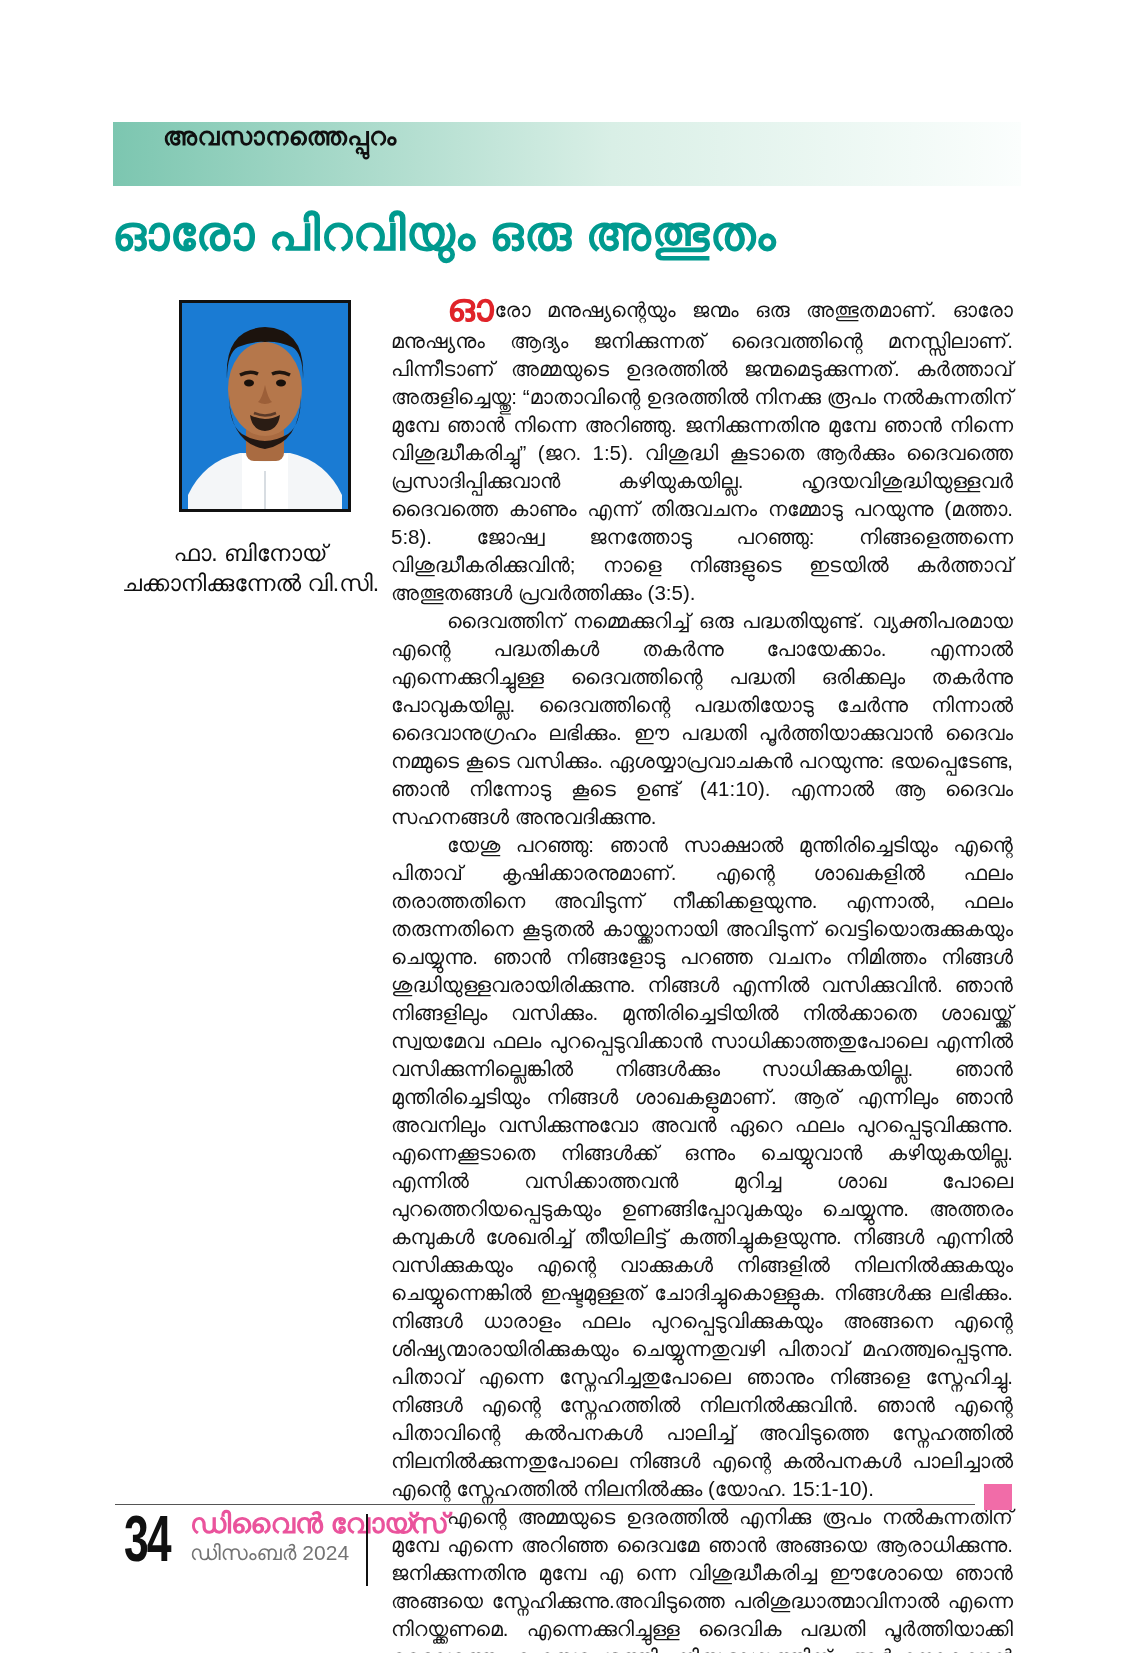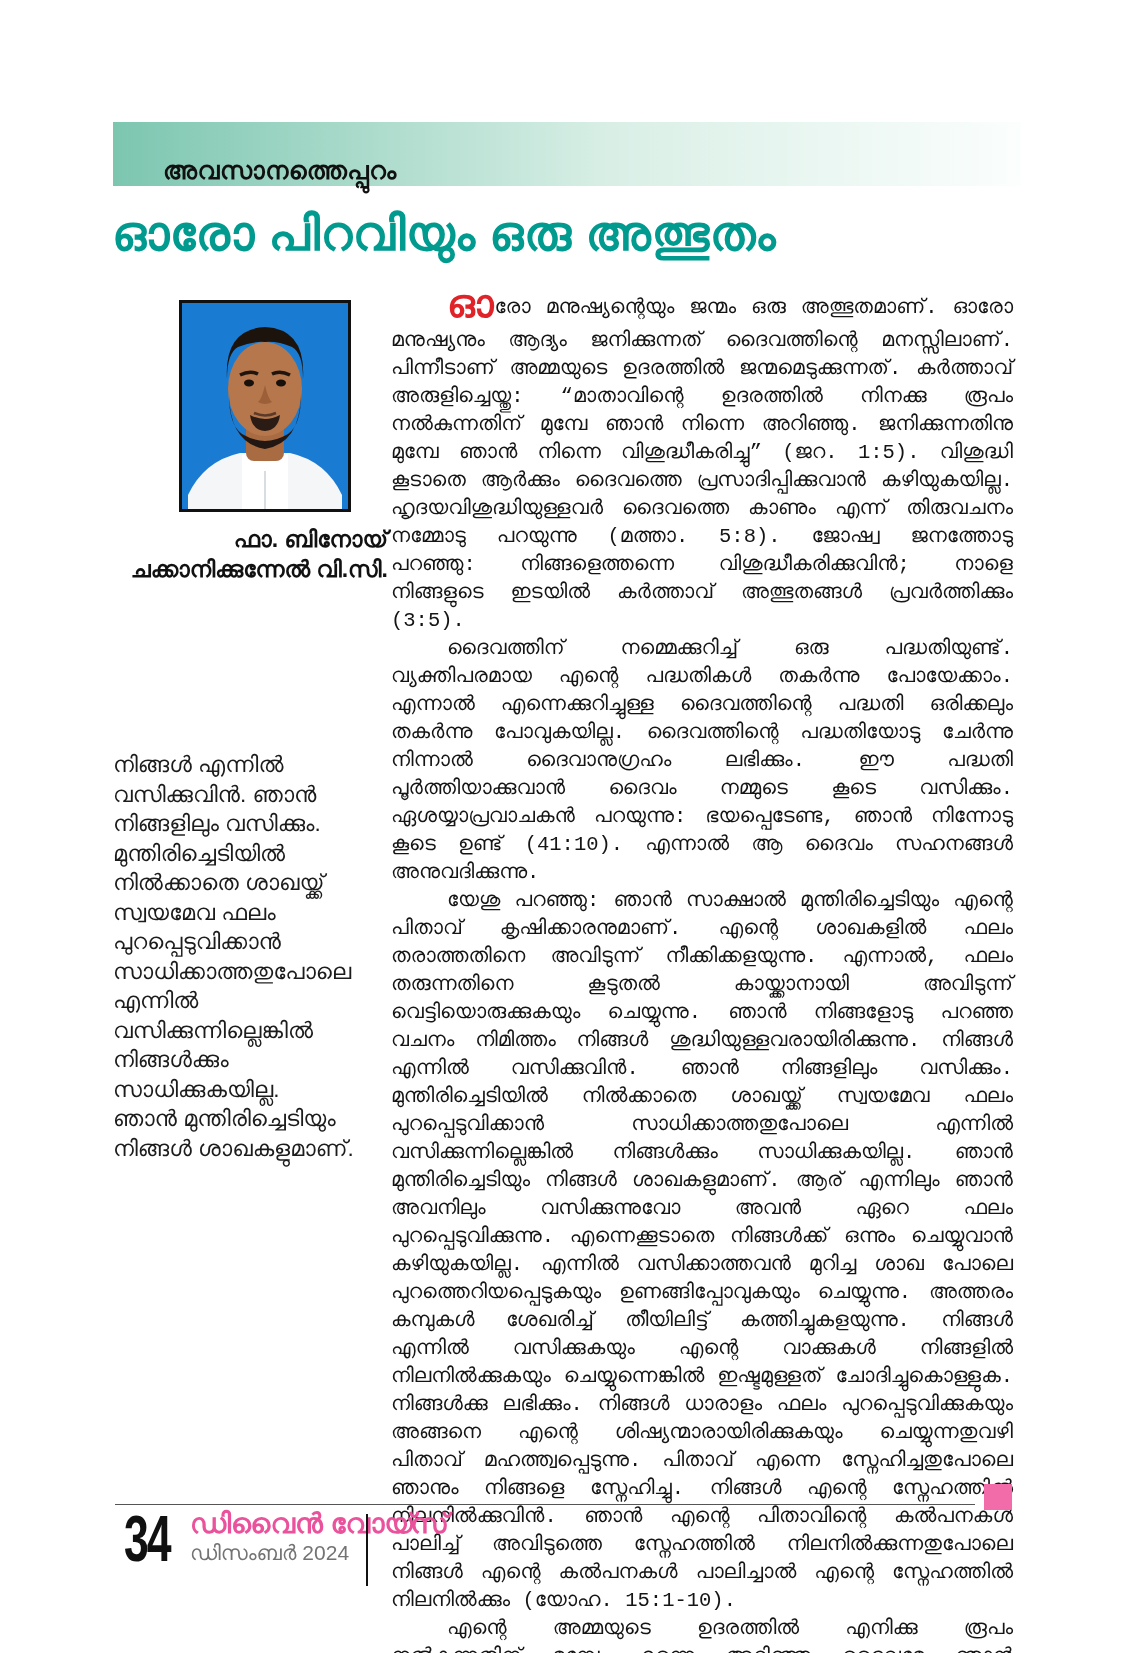--- a/index.html
+++ b/index.html
@@ -8,52 +8,52 @@
     width:1122px;height:1653px;
     background:#ffffff;
     font-family:"Liberation Sans", sans-serif;
     color:#1a1a1a;
     overflow:hidden;
   }
   
   .kicker-bar{
     position:absolute;left:113px;top:122px;width:908px;height:64px;
     background:linear-gradient(to right, var(--kicker-green) 0%, #d9efe6 55%, #fbfefd 100%);
-    display:flex;align-items:flex-end;
+    display:flex;align-items:flex-start;
   }
   .kicker-bar .kicker-text{
     padding-left:50px;font-size:25px;font-weight:700;color:#101010;letter-spacing:.5px;
   }
   
   .article-title{
     position:absolute;left:112px;top:206px;margin:0;
     font-size:48px;line-height:1.15;font-weight:700;color:var(--accent-teal);
     letter-spacing:.5px;white-space:nowrap;
   }
   
   .photo-block{position:absolute;left:113px;top:300px;width:275px;}
   .photo-frame{
     width:166px;height:206px;margin:0 36px 0 66px;
     border:3px solid #111;background:var(--photo-blue);display:block;
   }
   .photo-frame svg{display:block;width:100%;height:100%;}
   .photo-caption{
-    margin-top:12px;text-align:right;font-weight:700;font-size:23px;line-height:30px;color:#111;
+    margin-top:26px;text-align:center;font-weight:400;font-size:23px;line-height:30px;color:#111;
   }
   .pull-quote{
     position:absolute;left:113px;top:750px;width:282px;margin:0;padding:0;
     font-size:22.5px;line-height:29.5px;color:#1c1c1c;
     white-space:pre-line;text-align:left;
   }
   
   .body-col{
     position:absolute;left:391px;top:288px;width:622px;
     font-size:20.5px;line-height:28px;text-align:justify;color:#151515;
   }
-  .body-col p{margin:0;text-indent:56px;font-family:Liberation Mono, monospace;}
+  .body-col p{margin:0;text-indent:56px;}
   .body-col p.first{text-indent:56px;}
   .dropcap{
     font-size:39px;font-weight:700;color:var(--dropcap-red);
     line-height:1;vertical-align:-4px;letter-spacing:1px;
   }
   
   .end-marker{
     position:absolute;left:984px;top:1484px;width:28px;height:26px;
     background:var(--marker-pink);
   }
@@ -113,23 +113,20 @@
 
         <path d="M83,82 Q80,96 76,99 Q83,103 90,99 Q86,96 83,82" fill="#9c5f38"></path>
       </svg>
     </div>
     <div class="photo-caption">
       <div>ഫാ. ബിനോയ്</div>
       <div>ചക്കാനിക്കുന്നേൽ വി.സി.</div>
     </div>
   </div>
 
-  <blockquote class="pull-quote">നിങ്ങൾ എന്നിൽ വസിക്കുവിൻ. ഞാൻ നിങ്ങളിലും വസിക്കും.
-മുന്തിരിച്ചെടിയിൽ നിൽക്കാതെ ശാഖയ്ക്ക് സ്വയമേവ ഫലം പുറപ്പെടുവിക്കാൻ സാധിക്കാത്തതുപോലെ എന്നിൽ വസിക്കുന്നില്ലെങ്കിൽ നിങ്ങൾക്കും സാധിക്കുകയില്ല.
-ഞാൻ മുന്തിരിച്ചെടിയും നിങ്ങൾ ശാഖകളുമാണ്.</blockquote>
 
   <main class="body-col">
     <p class="para first"><span class="dropcap">ഓ</span><span>രോ മനുഷ്യന്റെയും ജന്മം ഒരു അത്ഭുതമാണ്. ഓരോ മനുഷ്യനും ആദ്യം ജനിക്കുന്നത് ദൈവത്തിന്റെ മനസ്സിലാണ്. പിന്നീടാണ് അമ്മയുടെ ഉദരത്തിൽ ജന്മമെടുക്കുന്നത്. കർത്താവ് അരുളിച്ചെയ്തു: “മാതാവിന്റെ ഉദരത്തിൽ നിനക്കു രൂപം നൽകുന്നതിന് മുമ്പേ ഞാൻ നിന്നെ അറിഞ്ഞു. ജനിക്കുന്നതിനു മുമ്പേ ഞാൻ നിന്നെ വിശുദ്ധീകരിച്ചു” (ജറ. 1:5). വിശുദ്ധി കൂടാതെ ആർക്കും ദൈവത്തെ പ്രസാദിപ്പിക്കുവാൻ കഴിയുകയില്ല. ഹൃദയവിശുദ്ധിയുള്ളവർ ദൈവത്തെ കാണും എന്ന് തിരുവചനം നമ്മോടു പറയുന്നു (മത്താ. 5:8). ജോഷ്വ ജനത്തോടു പറഞ്ഞു: നിങ്ങളെത്തന്നെ വിശുദ്ധീകരിക്കുവിൻ; നാളെ നിങ്ങളുടെ ഇടയിൽ കർത്താവ് അത്ഭുതങ്ങൾ പ്രവർത്തിക്കും (3:5).</span></p>
     <p class="para">ദൈവത്തിന് നമ്മെക്കുറിച്ച് ഒരു പദ്ധതിയുണ്ട്. വ്യക്തിപരമായ എന്റെ പദ്ധതികൾ തകർന്നു പോയേക്കാം. എന്നാൽ എന്നെക്കുറിച്ചുള്ള ദൈവത്തിന്റെ പദ്ധതി ഒരിക്കലും തകർന്നു പോവുകയില്ല. ദൈവത്തിന്റെ പദ്ധതിയോടു ചേർന്നു നിന്നാൽ ദൈവാനുഗ്രഹം ലഭിക്കും. ഈ പദ്ധതി പൂർത്തിയാക്കുവാൻ ദൈവം നമ്മുടെ കൂടെ വസിക്കും. ഏശയ്യാപ്രവാചകൻ പറയുന്നു: ഭയപ്പെടേണ്ട, ഞാൻ നിന്നോടു കൂടെ ഉണ്ട് (41:10). എന്നാൽ ആ ദൈവം സഹനങ്ങൾ അനുവദിക്കുന്നു.</p>
     <p class="para">യേശു പറഞ്ഞു: ഞാൻ സാക്ഷാൽ മുന്തിരിച്ചെടിയും എന്റെ പിതാവ് കൃഷിക്കാരനുമാണ്. എന്റെ ശാഖകളിൽ ഫലം തരാത്തതിനെ അവിടുന്ന് നീക്കിക്കളയുന്നു. എന്നാൽ, ഫലം തരുന്നതിനെ കൂടുതൽ കായ്ക്കാനായി അവിടുന്ന് വെട്ടിയൊരുക്കുകയും ചെയ്യുന്നു. ഞാൻ നിങ്ങളോടു പറഞ്ഞ വചനം നിമിത്തം നിങ്ങൾ ശുദ്ധിയുള്ളവരായിരിക്കുന്നു. നിങ്ങൾ എന്നിൽ വസിക്കുവിൻ. ഞാൻ നിങ്ങളിലും വസിക്കും. മുന്തിരിച്ചെടിയിൽ നിൽക്കാതെ ശാഖയ്ക്ക് സ്വയമേവ ഫലം പുറപ്പെടുവിക്കാൻ സാധിക്കാത്തതുപോലെ എന്നിൽ വസിക്കുന്നില്ലെങ്കിൽ നിങ്ങൾക്കും സാധിക്കുകയില്ല. ഞാൻ മുന്തിരിച്ചെടിയും നിങ്ങൾ ശാഖകളുമാണ്. ആര് എന്നിലും ഞാൻ അവനിലും വസിക്കുന്നുവോ അവൻ ഏറെ ഫലം പുറപ്പെടുവിക്കുന്നു. എന്നെക്കൂടാതെ നിങ്ങൾക്ക് ഒന്നും ചെയ്യുവാൻ കഴിയുകയില്ല. എന്നിൽ വസിക്കാത്തവൻ മുറിച്ച ശാഖ പോലെ പുറത്തെറിയപ്പെടുകയും ഉണങ്ങിപ്പോവുകയും ചെയ്യുന്നു. അത്തരം കമ്പുകൾ ശേഖരിച്ച് തീയിലിട്ട് കത്തിച്ചുകളയുന്നു. നിങ്ങൾ എന്നിൽ വസിക്കുകയും എന്റെ വാക്കുകൾ നിങ്ങളിൽ നിലനിൽക്കുകയും ചെയ്യുന്നെങ്കിൽ ഇഷ്ടമുള്ളത് ചോദിച്ചുകൊള്ളുക. നിങ്ങൾക്കു ലഭിക്കും. നിങ്ങൾ ധാരാളം ഫലം പുറപ്പെടുവിക്കുകയും അങ്ങനെ എന്റെ ശിഷ്യന്മാരായിരിക്കുകയും ചെയ്യുന്നതുവഴി പിതാവ് മഹത്ത്വപ്പെടുന്നു. പിതാവ് എന്നെ സ്നേഹിച്ചതുപോലെ ഞാനും നിങ്ങളെ സ്നേഹിച്ചു. നിങ്ങൾ എന്റെ സ്നേഹത്തിൽ നിലനിൽക്കുവിൻ. ഞാൻ എന്റെ പിതാവിന്റെ കൽപനകൾ പാലിച്ച് അവിടുത്തെ സ്നേഹത്തിൽ നിലനിൽക്കുന്നതുപോലെ നിങ്ങൾ എന്റെ കൽപനകൾ പാലിച്ചാൽ എന്റെ സ്നേഹത്തിൽ നിലനിൽക്കും (യോഹ. 15:1-10).</p>
     <p class="para">എന്റെ അമ്മയുടെ  ഉദരത്തിൽ എനിക്കു രൂപം നൽകുന്നതിന് മുമ്പേ എന്നെ അറിഞ്ഞ ദൈവമേ ഞാൻ അങ്ങയെ ആരാധിക്കുന്നു. ജനിക്കുന്നതിനു മുമ്പേ എ ന്നെ വിശുദ്ധീകരിച്ച ഈശോയെ ഞാൻ അങ്ങയെ സ്നേഹിക്കുന്നു.അവിടുത്തെ പരിശുദ്ധാത്മാവിനാൽ എന്നെ നിറയ്ക്കണമെ. എന്നെക്കുറിച്ചുള്ള ദൈവിക പദ്ധതി പൂർത്തിയാക്കി ദൈവത്തെ മഹത്വപ്പെടുത്തി നിത്യഭാഗ്യത്തിന് അർഹനാകുവാൻ എന്നെ കാത്തുകൊള്ളേണമെ . പരിശുദ്ധ അമ്മേ പ്രാർത്ഥിക്കണമെ.’</p>
   </main>
 
   <div class="end-marker"></div>
 

